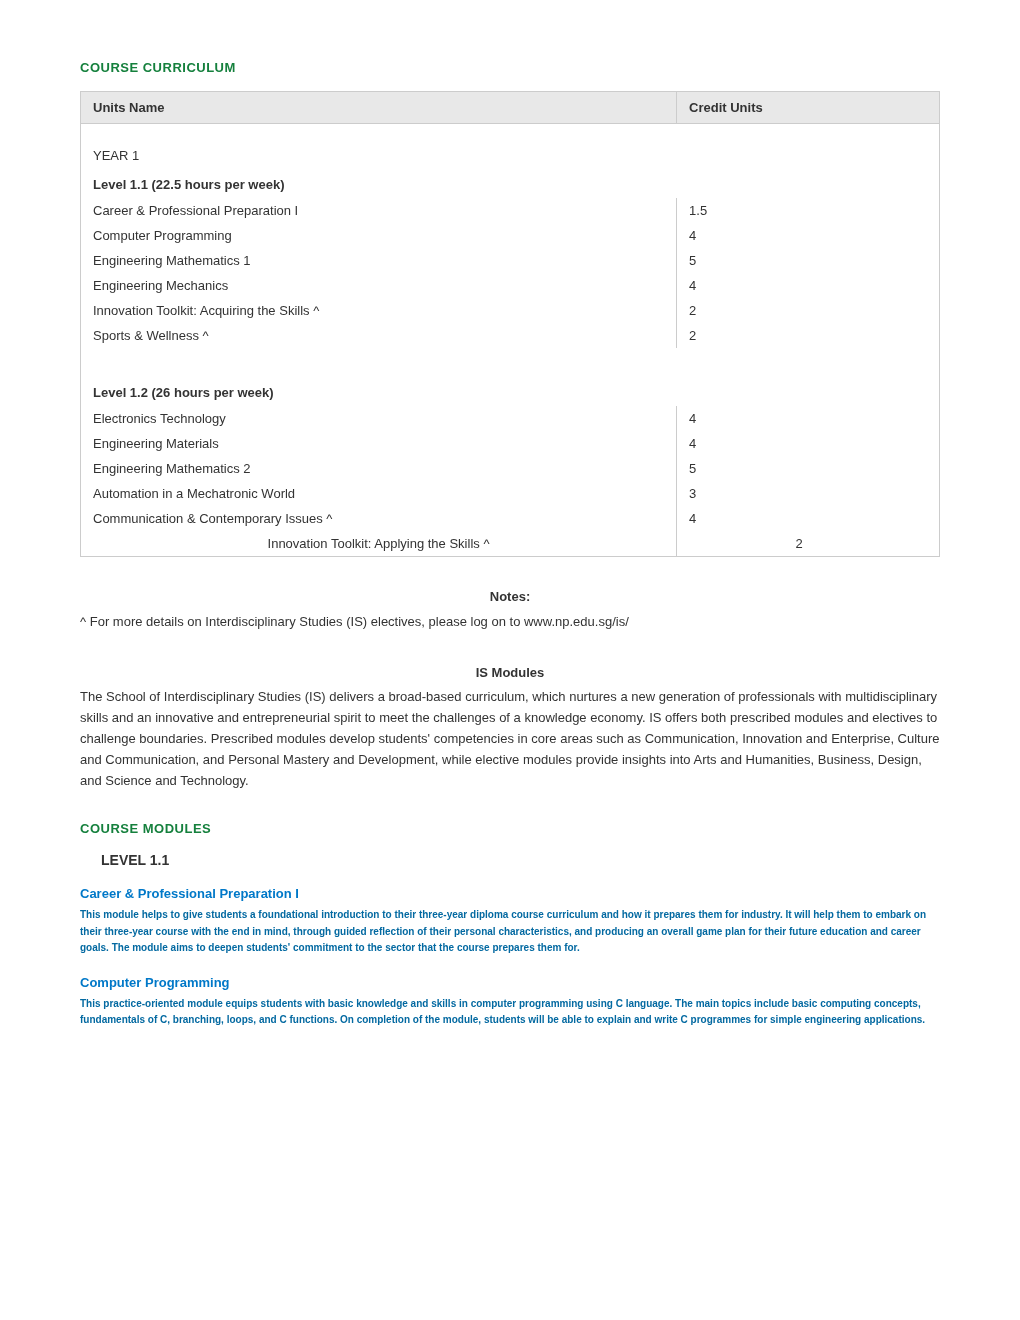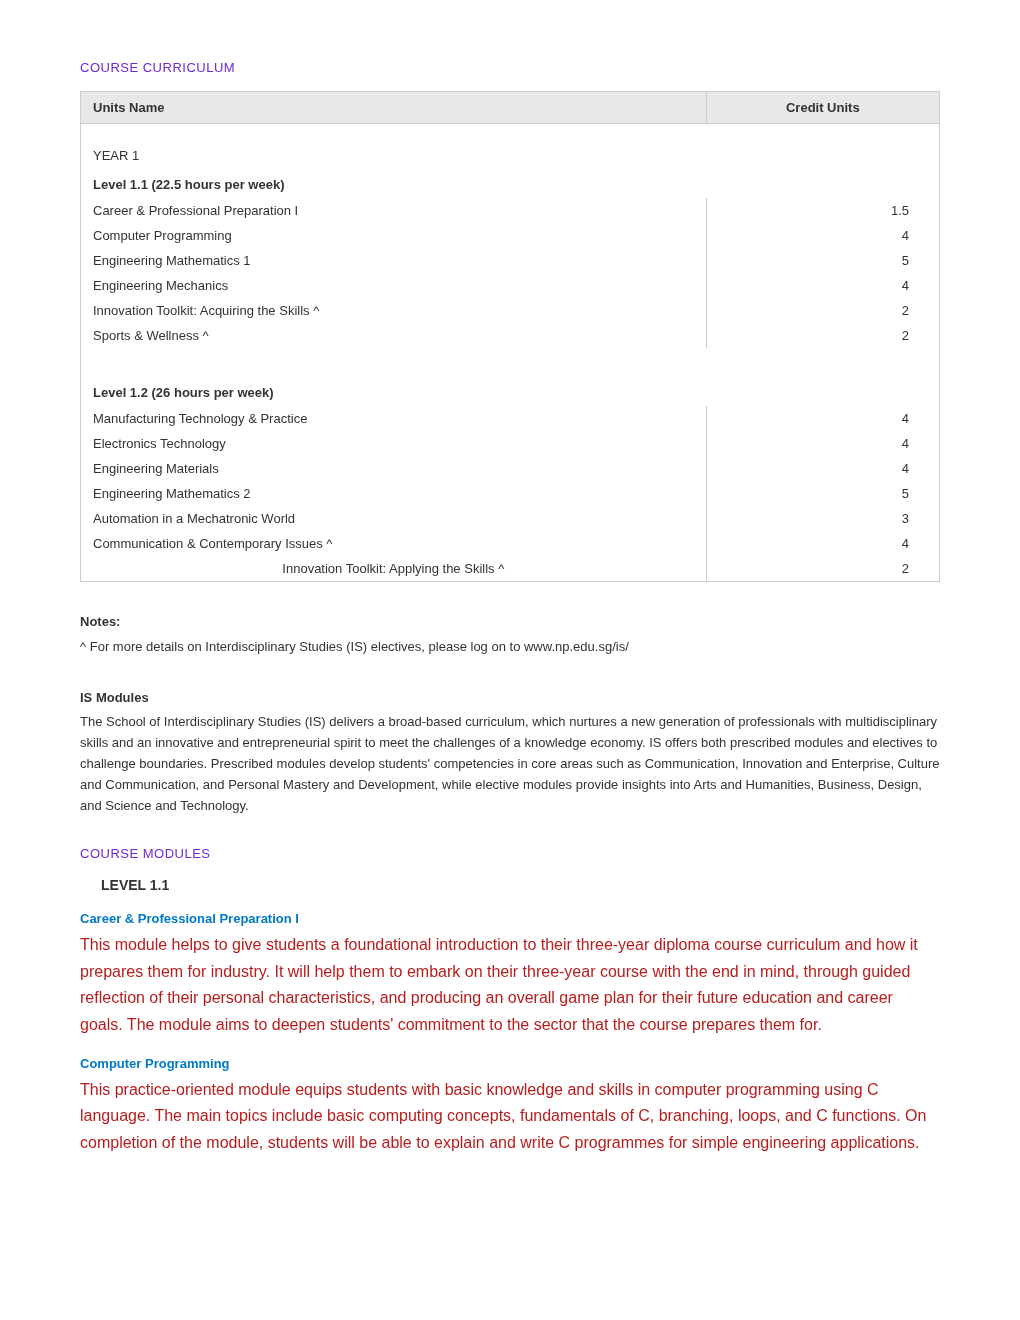--- a/index.html
+++ b/index.html
@@ -6,51 +6,51 @@
     body {
       font-family: Arial, sans-serif;
       font-size: 14px;
       color: #333;
       background: #fff;
       width: 1020px;
       min-height: 1320px;
       padding: 60px 80px;
     }
     .section-title {
-      color: #6d28d9;
-      font-weight: normal;
+      color: #15803d;
+      font-weight: bold;
       font-size: 13px;
       letter-spacing: 0.5px;
       margin-bottom: 16px;
     }
     .curriculum-table {
       width: 100%;
       border-collapse: collapse;
       margin-bottom: 30px;
       border: 1px solid #ccc;
     }
     .curriculum-table th {
       background-color: #e8e8e8;
       text-align: left;
       padding: 8px 12px;
       font-weight: bold;
       font-size: 13px;
       border: 1px solid #ccc;
     }
     .curriculum-table th.credit-col {
-      text-align: center;
+      text-align: left;
+      padding-right: 30px;
     }
     .curriculum-table td {
       padding: 5px 12px;
       font-size: 13px;
       border-left: 1px solid #ccc;
       border-right: 1px solid #ccc;
     }
     .curriculum-table td.credit-val {
-      text-align: right;
       padding-right: 30px;
     }
     .year-row td {
       font-weight: normal;
       padding-top: 24px;
       padding-bottom: 4px;
     }
     .level-row td {
       font-weight: bold;
       padding-top: 10px;
@@ -63,42 +63,44 @@
       margin-bottom: 30px;
     }
     .notes-section p {
       font-size: 13px;
       line-height: 1.6;
       margin-bottom: 6px;
     }
     .notes-section .bold-label {
       font-weight: bold;
       margin-bottom: 4px;
+      text-align: center;
     }
     .course-modules-section {
       margin-top: 20px;
     }
     .level-label {
       font-weight: bold;
       font-size: 14px;
       margin-bottom: 16px;
       margin-top: 10px;
       padding-left: 21px;
     }
     .module-title {
       color: #0078c8;
       font-weight: bold;
       font-size: 13px;
       margin-bottom: 6px;
       margin-top: 18px;
     }
     .module-desc {
-      font-size: 16px;
+      font-size: 10px;
       line-height: 1.65;
-      color: #b91c1c;
+      color: #0369a1;
+      font-weight: bold;
     }
     .bottom-border-row td {
       border-bottom: 1px solid #ccc;
       text-align: center;
     }
   </style>
 </head>
 <body>
 
 <div>
@@ -144,24 +146,20 @@
         <td>Sports &amp; Wellness ^</td>
         <td class="credit-val">2</td>
       </tr>
 
       <tr class="spacer-row">
         <td colspan="2">&nbsp;</td>
       </tr>
 
       <tr class="level-row">
         <td colspan="2">Level 1.2 (26 hours per week)</td>
-      </tr>
-      <tr>
-        <td>Manufacturing Technology &amp; Practice</td>
-        <td class="credit-val">4</td>
       </tr>
       <tr>
         <td>Electronics Technology</td>
         <td class="credit-val">4</td>
       </tr>
       <tr>
         <td>Engineering Materials</td>
         <td class="credit-val">4</td>
       </tr>
       <tr>

